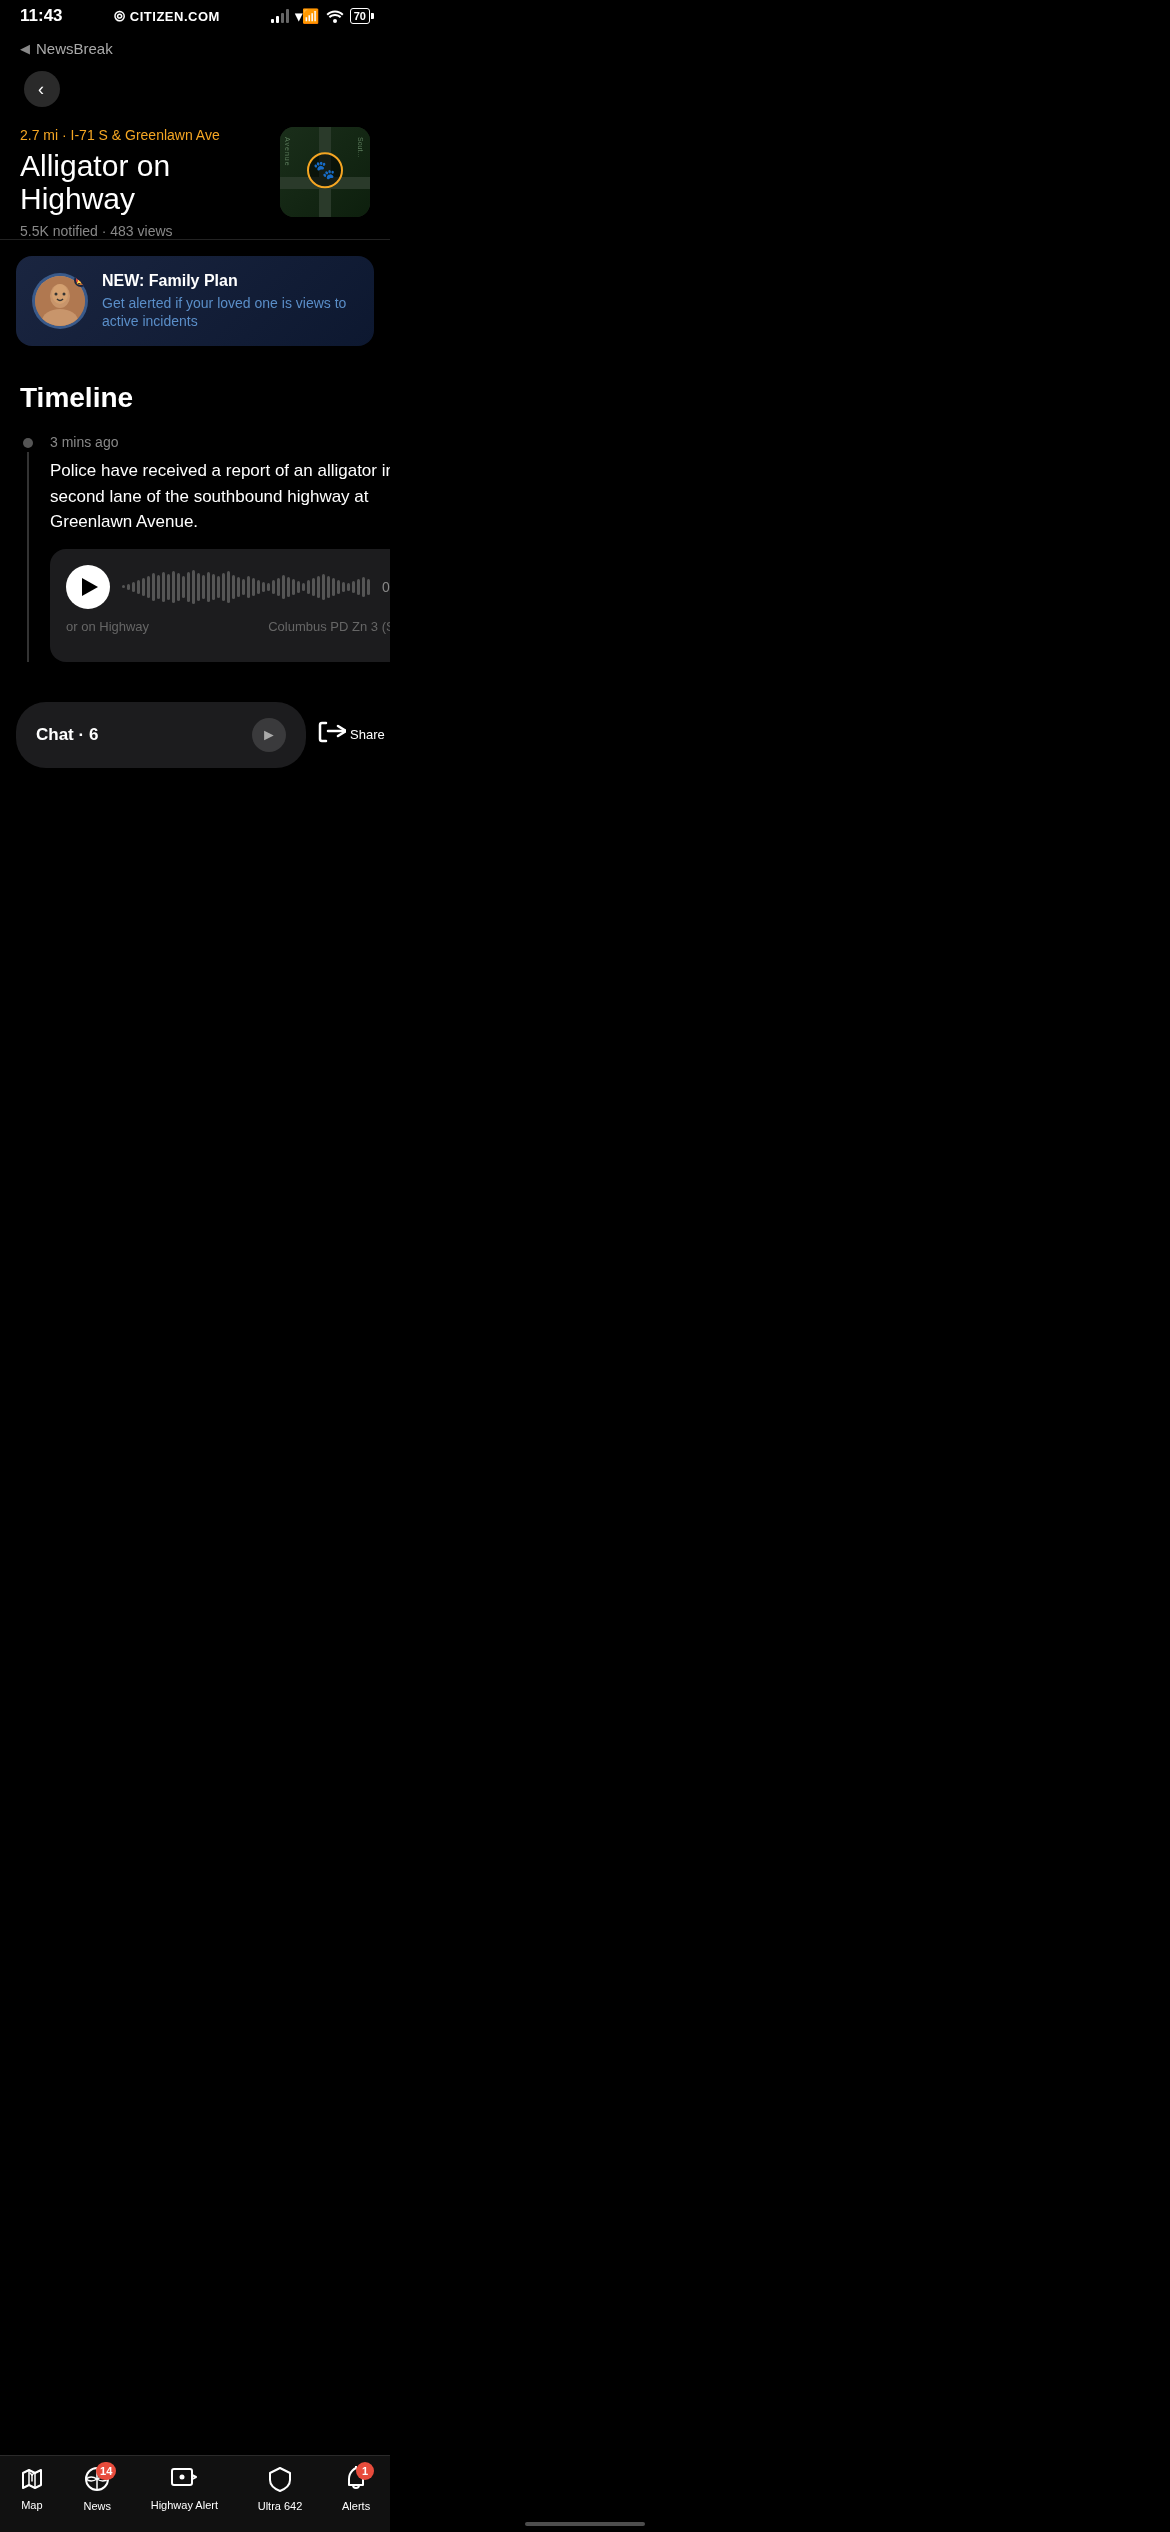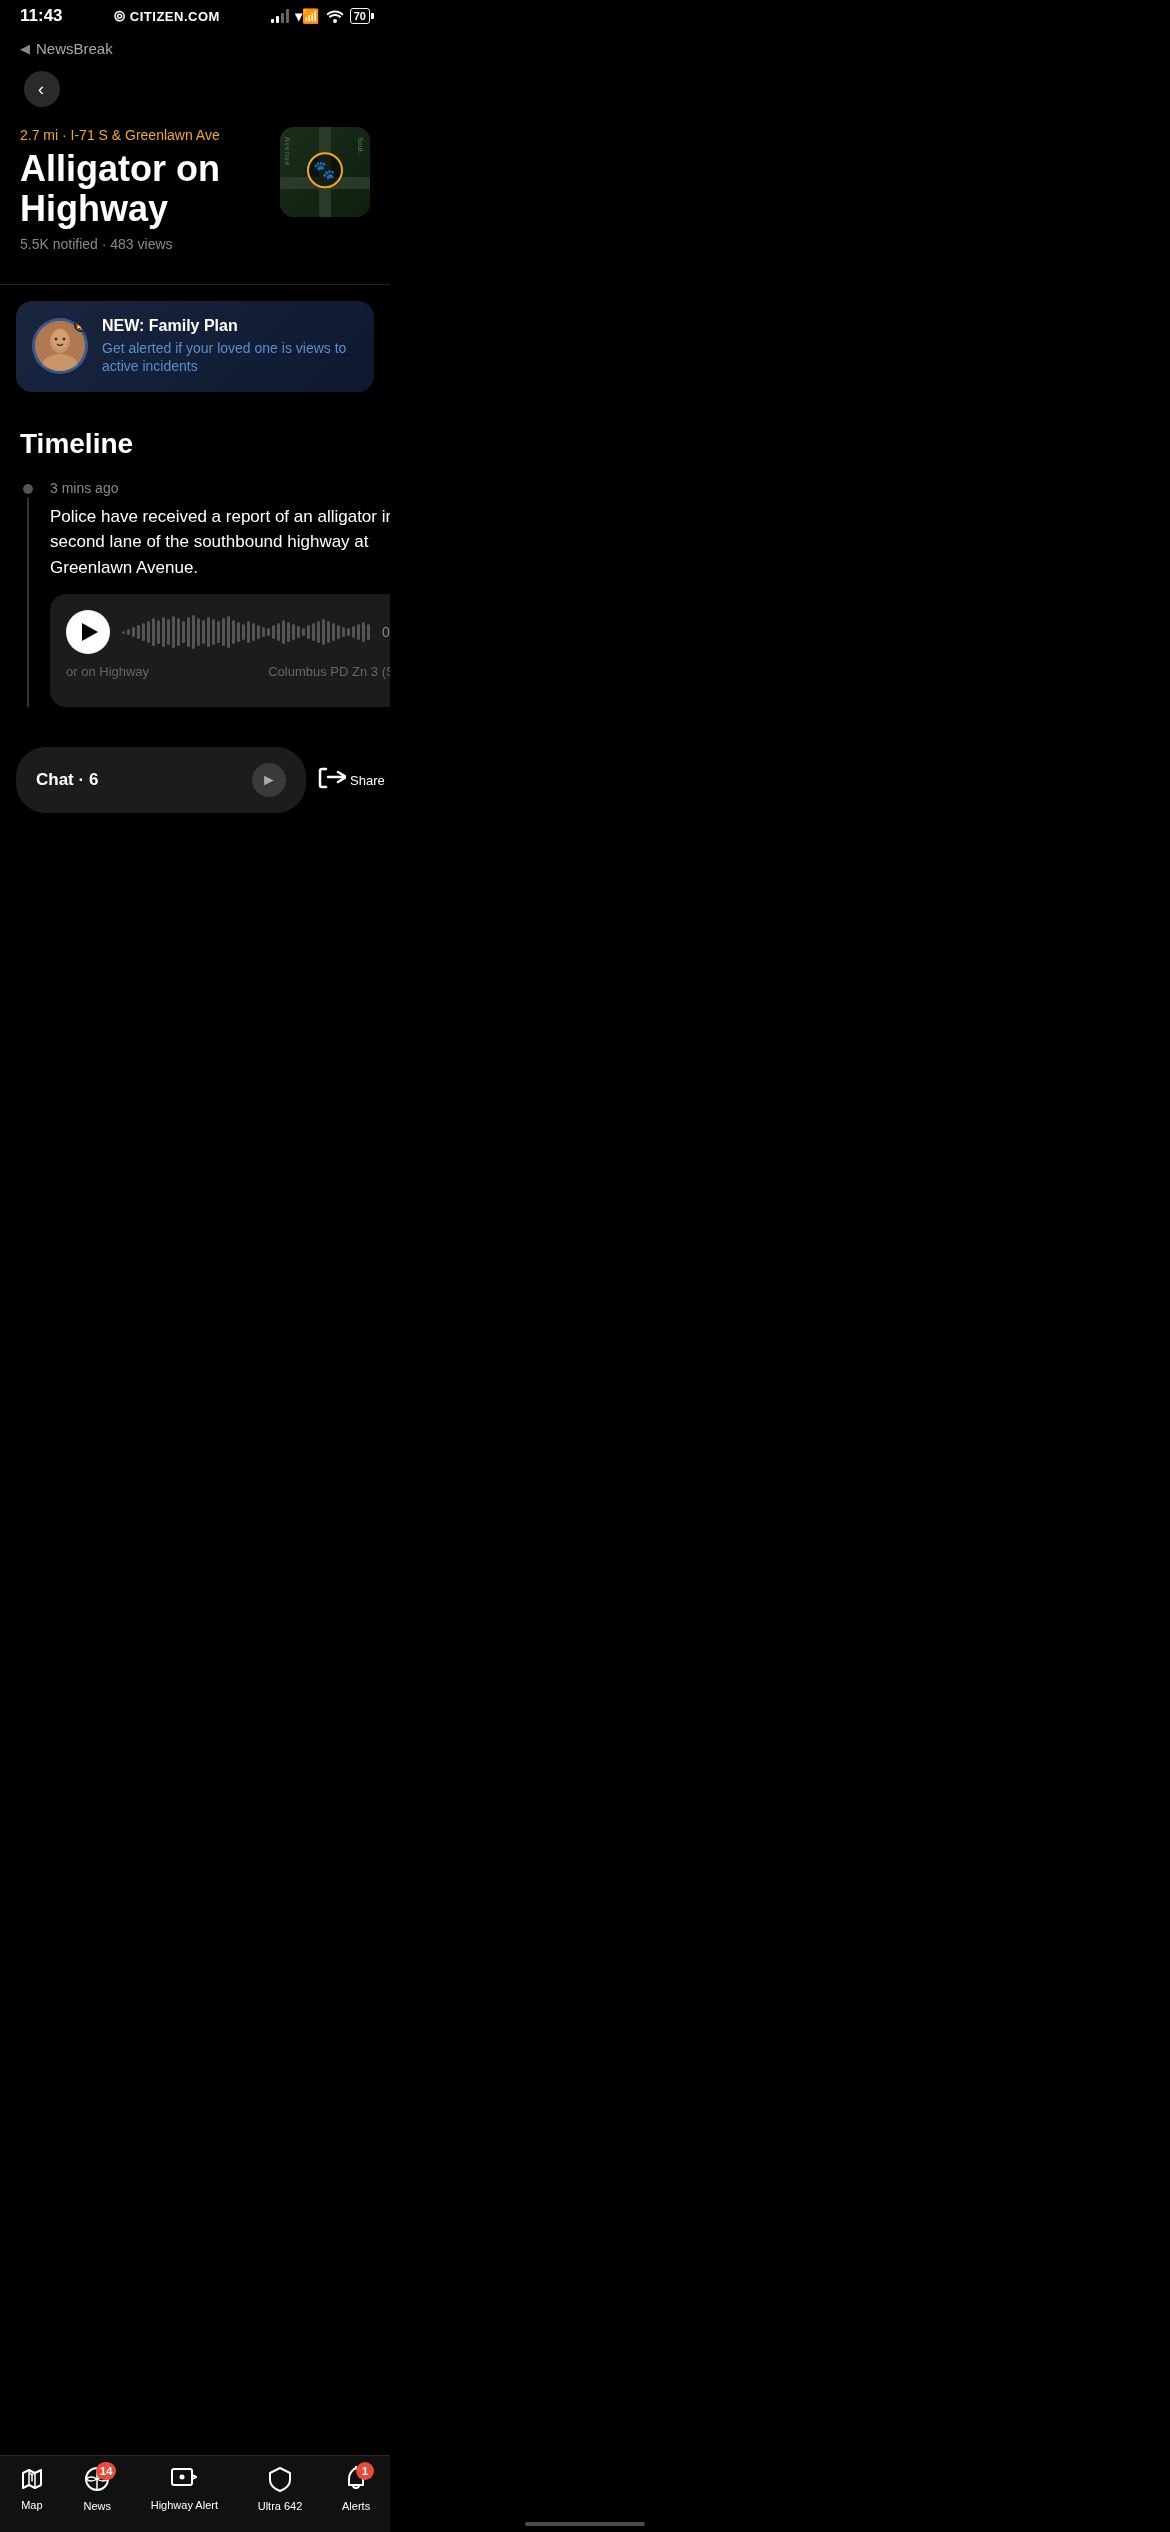--- a/index.html
+++ b/index.html
@@ -76,36 +76,36 @@
       display: flex;
       align-items: center;
       justify-content: center;
       margin-top: 6px;
       margin-left: 4px;
       cursor: pointer;
     }
 
     
     .incident-header {
-      padding: 20px 20px 32px;
+      padding: 20px 20px 0;
       border-bottom: 1px solid #222;
       display: flex;
       justify-content: space-between;
       align-items: flex-start;
     }
     .incident-info { flex: 1; }
     .incident-distance {
       color: #f5a623;
       font-size: 14px;
       font-weight: 500;
       margin-bottom: 6px;
     }
     .incident-title {
-      font-size: 36px;
-      font-weight: 700;
+      font-size: 30px;
+      font-weight: 400;
       color: #fff;
       line-height: 1.1;
       margin-bottom: 8px;
     }
     .incident-stats {
       font-size: 14px;
       color: #888;
     }
     .incident-map {
       width: 90px;

